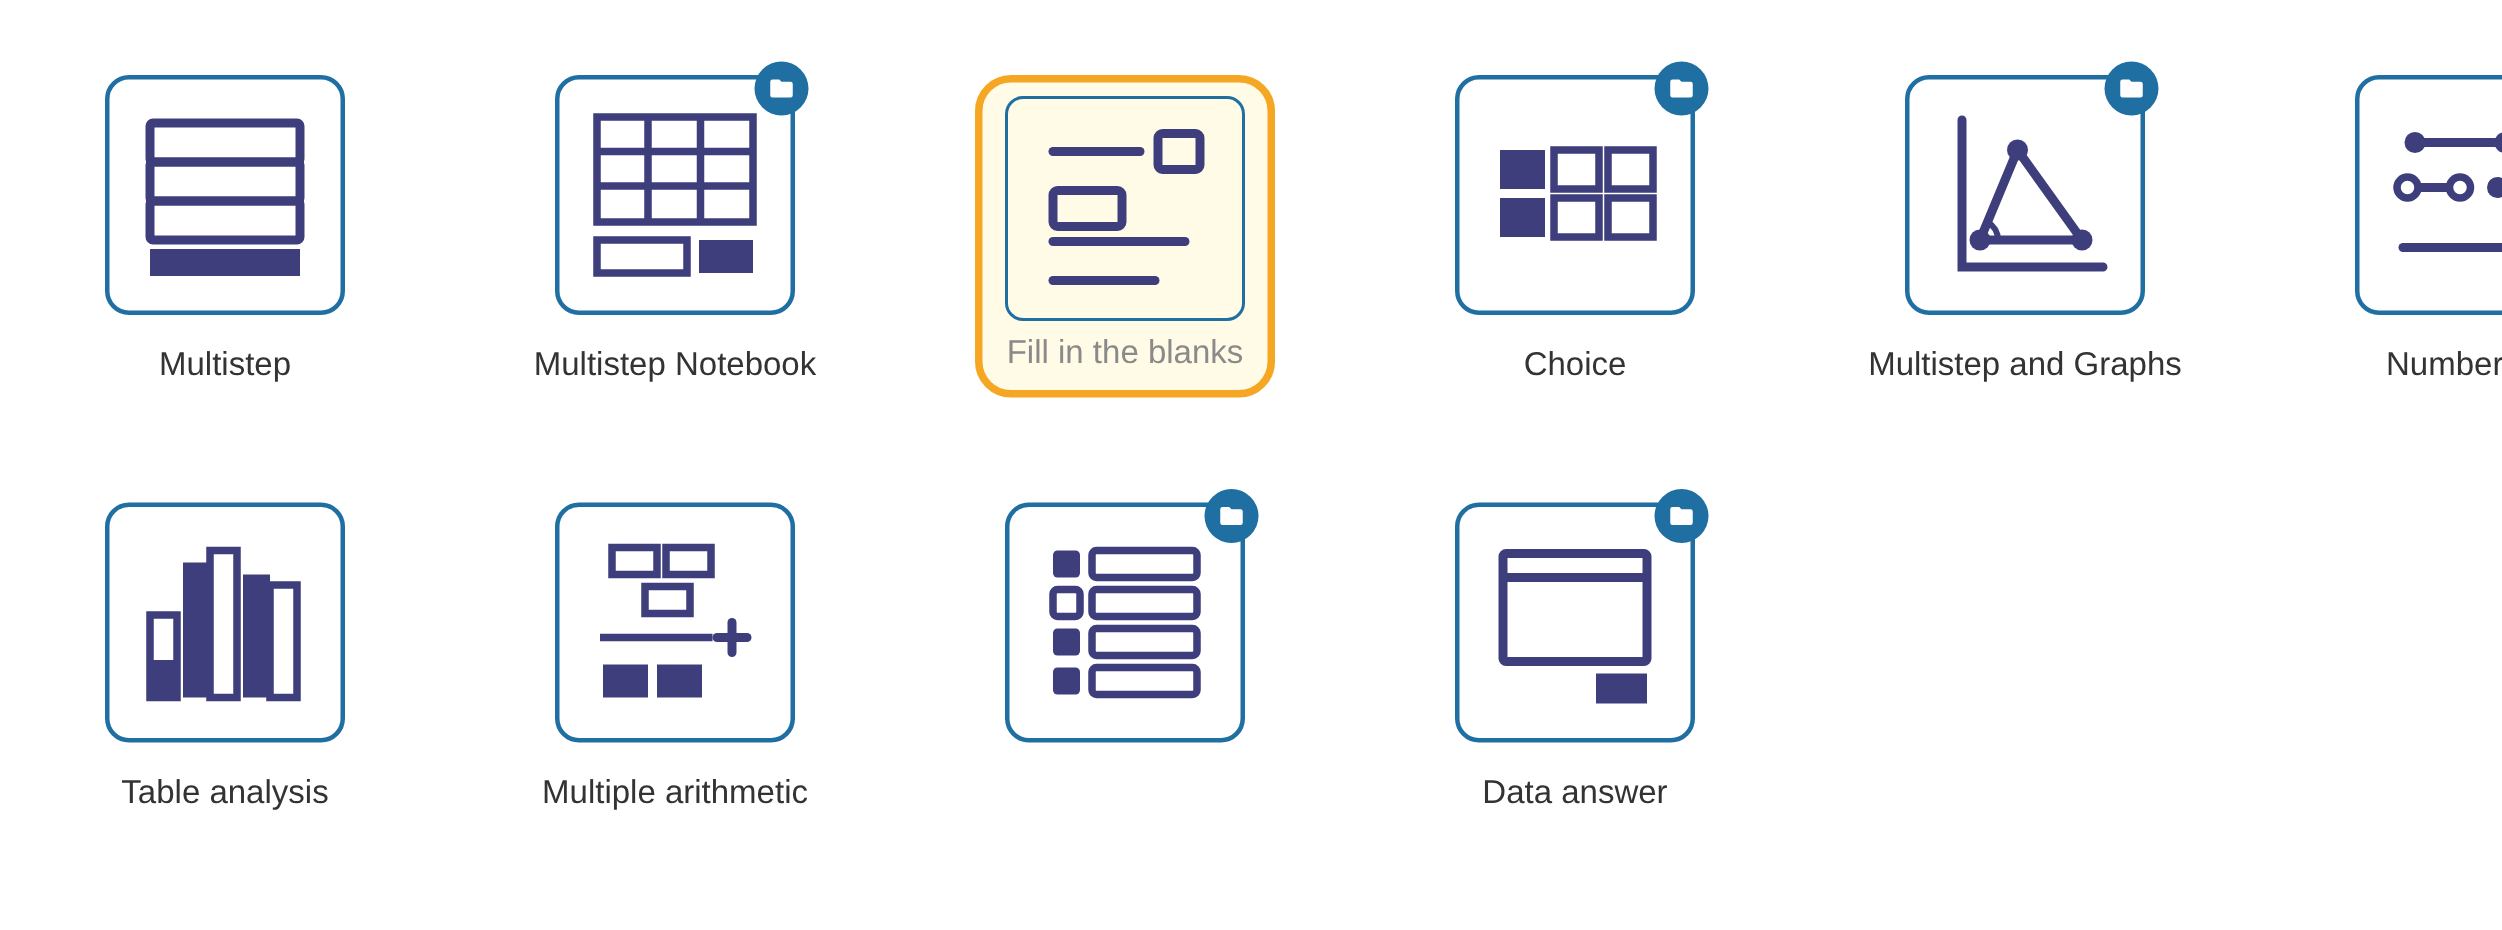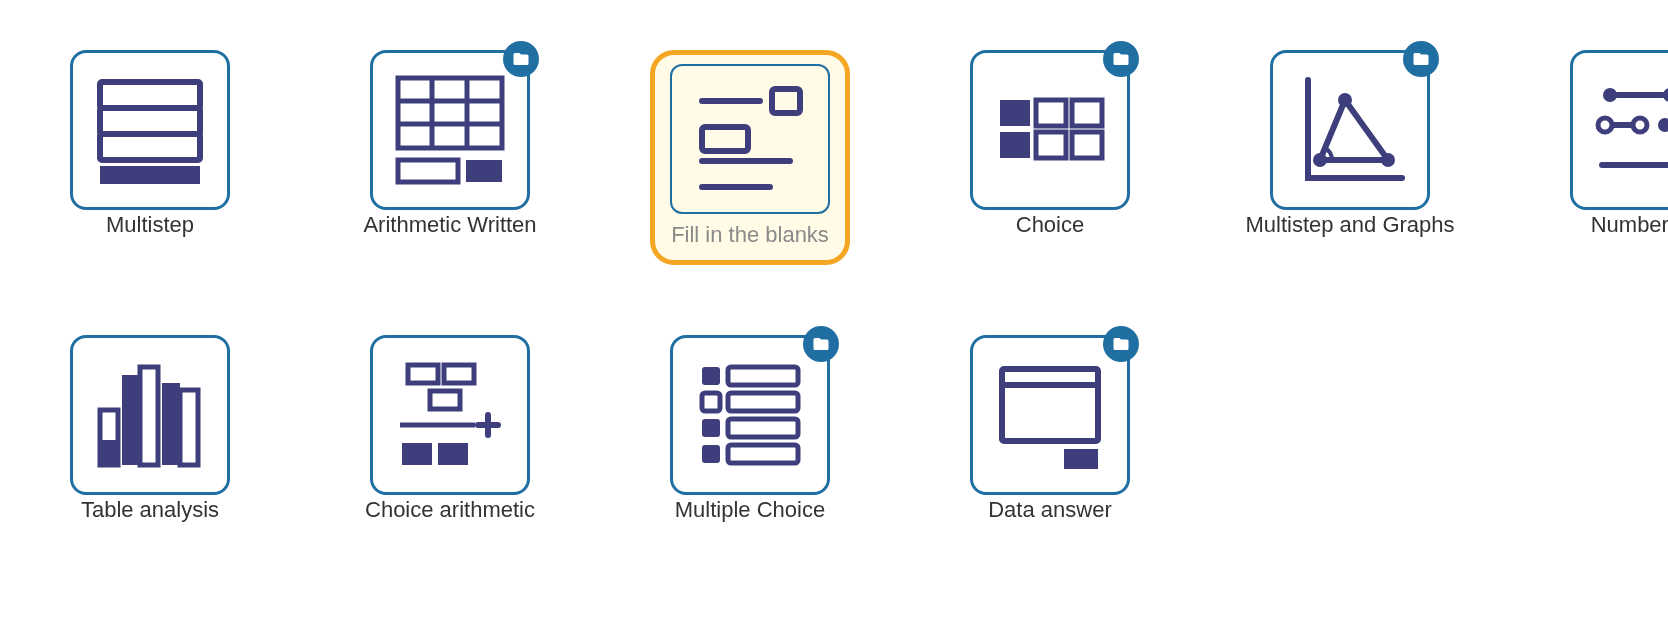--- a/index.html
+++ b/index.html
@@ -51,20 +51,21 @@
       width: 200px;
       height: 215px;
     }
     .tile.selected .label {
       position: relative;
       top: -45px;
       color: #8a8a8a;
       margin-top: 0;
     }
     .label {
+      margin-top: 18px;
       font-size: 22px;
       color: #333333;
       text-align: center;
       line-height: 1.35;
     }
     .folder-badge {
       position: absolute;
       top: -12px;
       right: -12px;
       width: 36px;
@@ -131,21 +132,21 @@
           <rect x="8" y="8" width="104" height="70"></rect>
           <line x1="8" y1="31" x2="112" y2="31"></line>
           <line x1="8" y1="54" x2="112" y2="54"></line>
           <line x1="42" y1="8" x2="42" y2="78"></line>
           <line x1="77" y1="8" x2="77" y2="78"></line>
           <rect x="8" y="90" width="60" height="22"></rect>
         </g>
         <rect x="76" y="90" width="36" height="22" fill="#3e3e7c"></rect>
       </svg>
     </div>
-    <div class="label">Arithmetic Written</div>
+    <div class="label">Multistep Notebook</div>
   </div>
 
   <div class="tile selected">
     <div class="card">
       <div class="inner-frame">
       <svg class="icon-svg" viewBox="0 0 120 120" style="width:120px;height:120px;margin:0">
         <g fill="none" stroke="#3e3e7c" stroke-width="6" stroke-linecap="round">
           <line x1="12" y1="22" x2="70" y2="22"></line>
           <rect x="82" y="10" width="28" height="24" rx="3"></rect>
           <rect x="12" y="48" width="46" height="24" rx="3"></rect>
@@ -248,21 +249,21 @@
           <line x1="10" y1="70" x2="85" y2="70"></line>
         </g>
         <g stroke="#3e3e7c" stroke-width="6" stroke-linecap="round">
           <line x1="98" y1="60" x2="98" y2="80"></line>
           <line x1="88" y1="70" x2="108" y2="70"></line>
         </g>
         <rect x="12" y="88" width="30" height="22" fill="#3e3e7c"></rect>
         <rect x="48" y="88" width="30" height="22" fill="#3e3e7c"></rect>
       </svg>
     </div>
-    <div class="label">Choice arithmetic</div>
+    <div class="label">Multiple arithmetic</div>
   </div>
 
   <div class="tile">
     <div class="card">
       <div class="folder-badge">
         <svg viewBox="0 0 24 24">
             <path d="M10 4H4a2 2 0 0 0-2 2v12a2 2 0 0 0 2 2h16a2 2 0 0 0 2-2V8a2 2 0 0 0-2-2h-8l-2-2z"></path>
           </svg>
       </div>
       <svg class="icon-svg" viewBox="0 0 120 120">
@@ -271,21 +272,20 @@
         <rect x="12" y="90" width="18" height="18" fill="#3e3e7c" rx="3"></rect>
         <g fill="none" stroke="#3e3e7c" stroke-width="5">
           <rect x="12" y="38" width="18" height="18" rx="3"></rect>
           <rect x="38" y="12" width="70" height="18" rx="3"></rect>
           <rect x="38" y="38" width="70" height="18" rx="3"></rect>
           <rect x="38" y="64" width="70" height="18" rx="3"></rect>
           <rect x="38" y="90" width="70" height="18" rx="3"></rect>
         </g>
       </svg>
     </div>
-    <div class="label">Multiple Choice</div>
   </div>
 
   <div class="tile">
     <div class="card">
       <div class="folder-badge">
         <svg viewBox="0 0 24 24">
             <path d="M10 4H4a2 2 0 0 0-2 2v12a2 2 0 0 0 2 2h16a2 2 0 0 0 2-2V8a2 2 0 0 0-2-2h-8l-2-2z"></path>
           </svg>
       </div>
       <svg class="icon-svg" viewBox="0 0 120 120">

